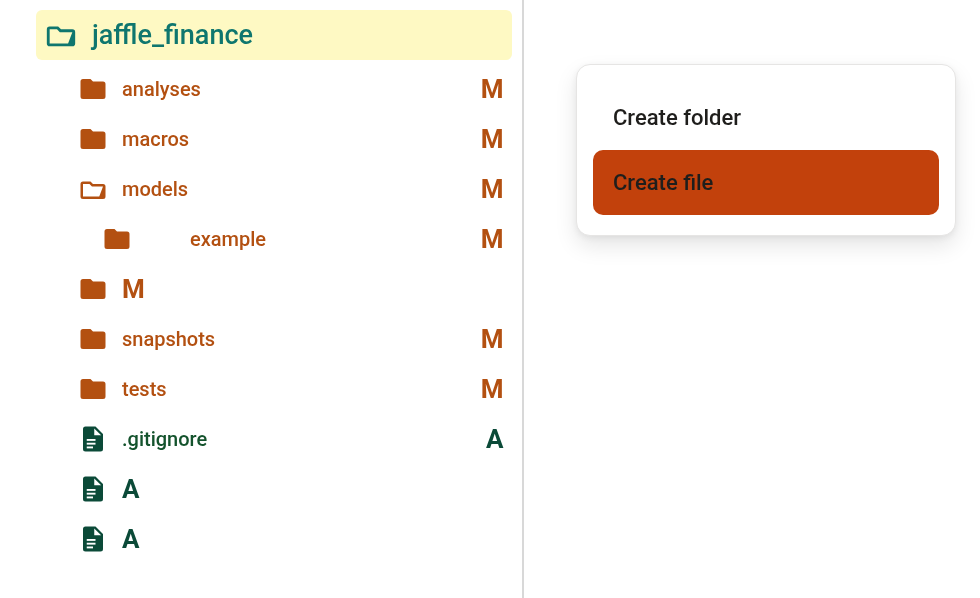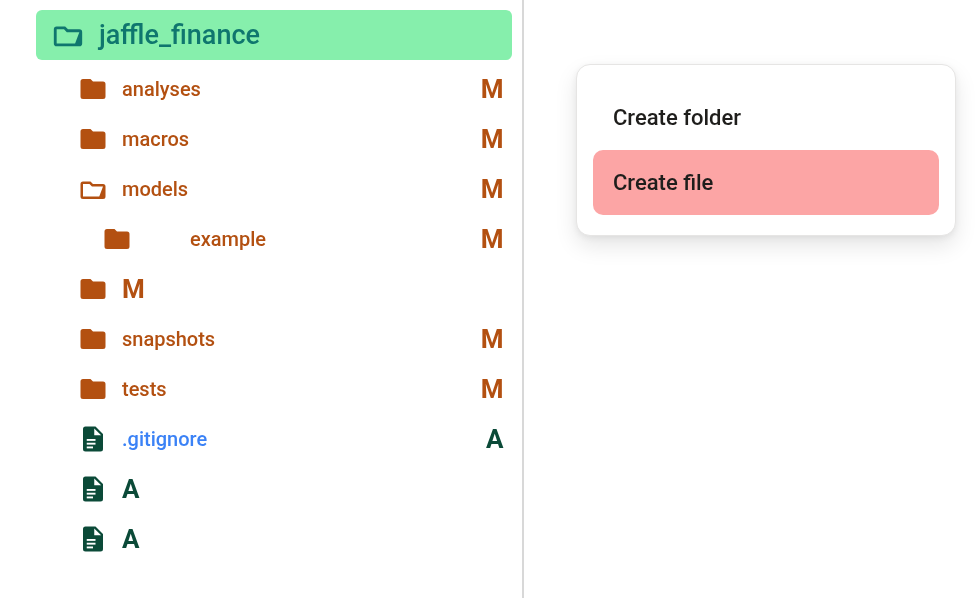--- a/index.html
+++ b/index.html
@@ -23,24 +23,24 @@
     }
     .tree-row {
       display: flex;
       align-items: center;
       height: 50px;
       padding: 0 18px 0 0;
       cursor: pointer;
       border-radius: 6px;
     }
     .tree-row.root {
-      background: #86efac;
+      background: #fef9c3;
       border-radius: 6px;
       margin: 0 10px 4px 30px;
-      padding-left: 15px;
+      padding-left: 8px;
     }
     .tree-row.root .label {
       color: #0f766e;
       font-size: 27px;
       font-weight: 500;
     }
     .tree-row .icon {
       display: inline-flex;
       align-items: center;
       justify-content: center;
@@ -51,21 +51,21 @@
       font-weight: 500;
       flex: 1;
     }
     .tree-row .status {
       font-size: 26px;
       font-weight: 700;
       letter-spacing: 0.02em;
     }
     .folder-row .label { color: #b35011; }
     .folder-row .status { color: #b35011; }
-    .file-row .label { color: #3b82f6; }
+    .file-row .label { color: #14532d; }
     .file-row .status { color: #0b4a38; }
 
     .indent-1 { padding-left: 72px; }
     .indent-2 { padding-left: 96px; gap: 44px; }
 
     
     .icon svg { width: 30px; height: 30px; display: block; }
     .root .icon svg { width: 34px; height: 34px; }
 
     
@@ -82,21 +82,21 @@
     }
     .menu-item {
       font-size: 22px;
       font-weight: 500;
       color: #1f1e1c;
       padding: 20px 20px;
       border-radius: 10px;
       cursor: pointer;
     }
     .menu-item.hover {
-      background: #fca5a5;
+      background: #c2410c;
     }
   </style>
 </head>
 <body>
 
 <div class="container">
   <div class="file-tree">
 
     <div class="tree-row root">
       <span class="icon">

